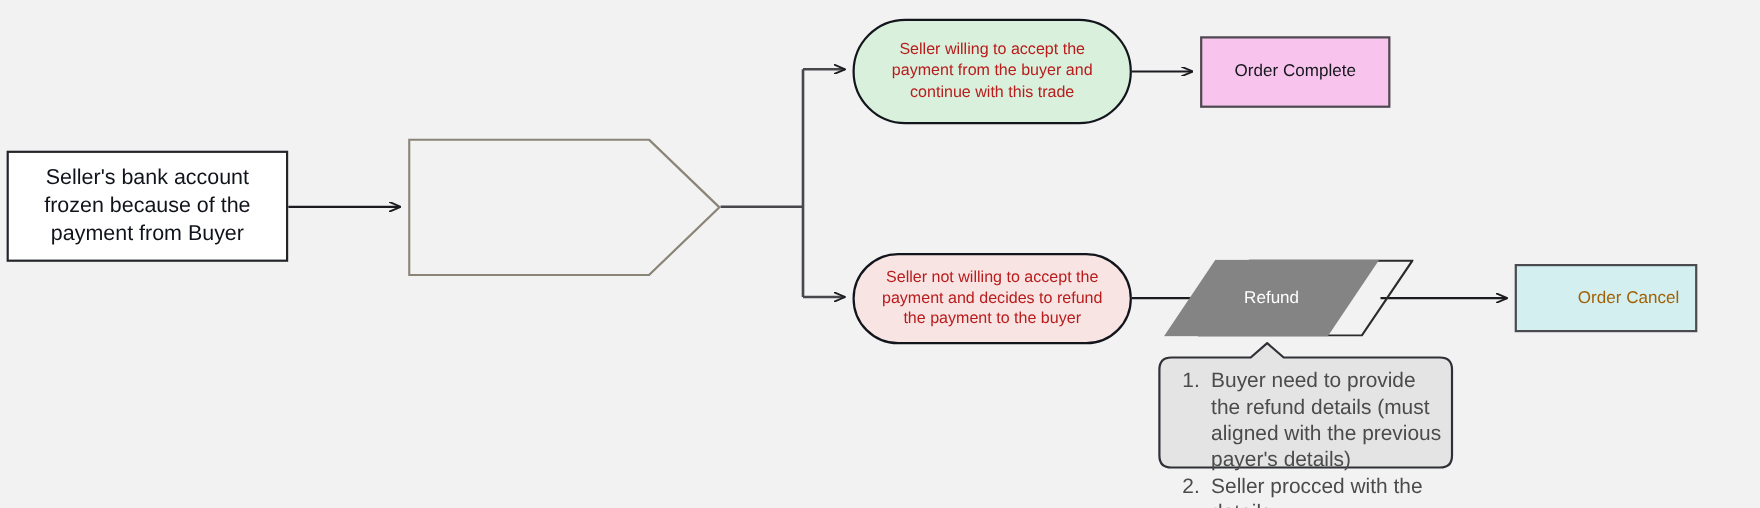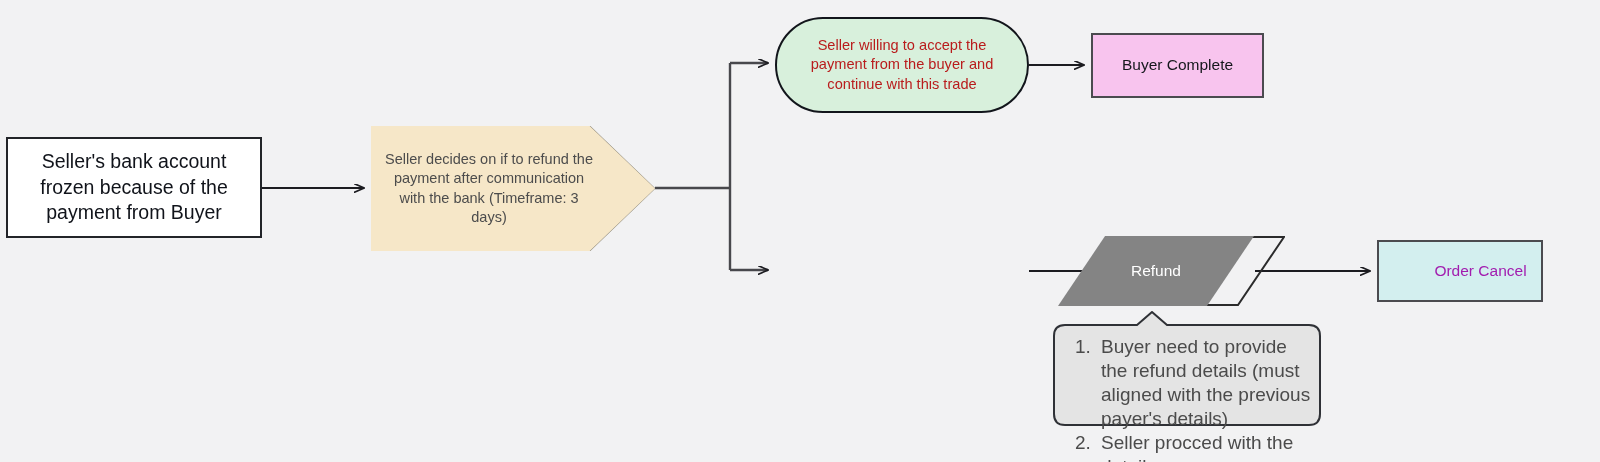--- a/index.html
+++ b/index.html
@@ -88,21 +88,21 @@
     background: #f8c4ee;
     border: 2px solid #4b4b4f;
     color: #15171c;
     font-size: 15.5px;
   }
   #node-order-cancel {
     left: 1377px; top: 240px;
     width: 166px; height: 62px;
     background: #d3efef;
     border: 2px solid #4b4b4f;
-    color: #a21caf;
+    color: #a16207;
     font-size: 15.5px;
     padding-left: 41px;
   }
 
   
   #node-refund {
     left: 1058px; top: 236px;
     width: 196px; height: 70px;
     background: #848484;
     color: #ffffff;
@@ -173,26 +173,26 @@
   <svg id="node-decision-border" viewBox="0 0 284 125" xmlns="http://www.w3.org/2000/svg">
     <polygon points="1,1 219,1 283,62.5 219,124 1,124" fill="none" stroke="#8a8577" stroke-width="2"></polygon>
   </svg>
 
   <svg id="node-refund-border" viewBox="0 0 196 70" xmlns="http://www.w3.org/2000/svg">
     <polygon points="47,1 195,1 149,69 1,69" fill="none" stroke="#2b2b2b" stroke-width="2"></polygon>
   </svg>
 
   <div class="node" id="node-start">Seller's bank account frozen because of the payment from Buyer</div>
 
-  <div class="node" id="node-decision">Seller decides on if to refund the payment after communication with the bank (Timeframe: 3 days)</div>
 
   <div class="node stadium" id="node-accept">Seller willing to accept the payment from the buyer and continue with this trade</div>
 
-
-  <div class="node" id="node-order-complete">Buyer Complete</div>
+  <div class="node stadium" id="node-refuse">Seller not willing to accept the payment and decides to refund the payment to the buyer</div>
+
+  <div class="node" id="node-order-complete">Order Complete</div>
 
   <div class="node" id="node-refund">Refund</div>
 
   <div class="node" id="node-order-cancel">Order Cancel</div>
 
   <div id="node-note">
     <svg width="270" height="116" viewBox="0 0 270 116" xmlns="http://www.w3.org/2000/svg">
       <path d="M115,14 L100,1 L85,14 L13,14
                Q2,14 2,25 L2,103 Q2,114 13,114
                L257,114 Q268,114 268,103 L268,25

